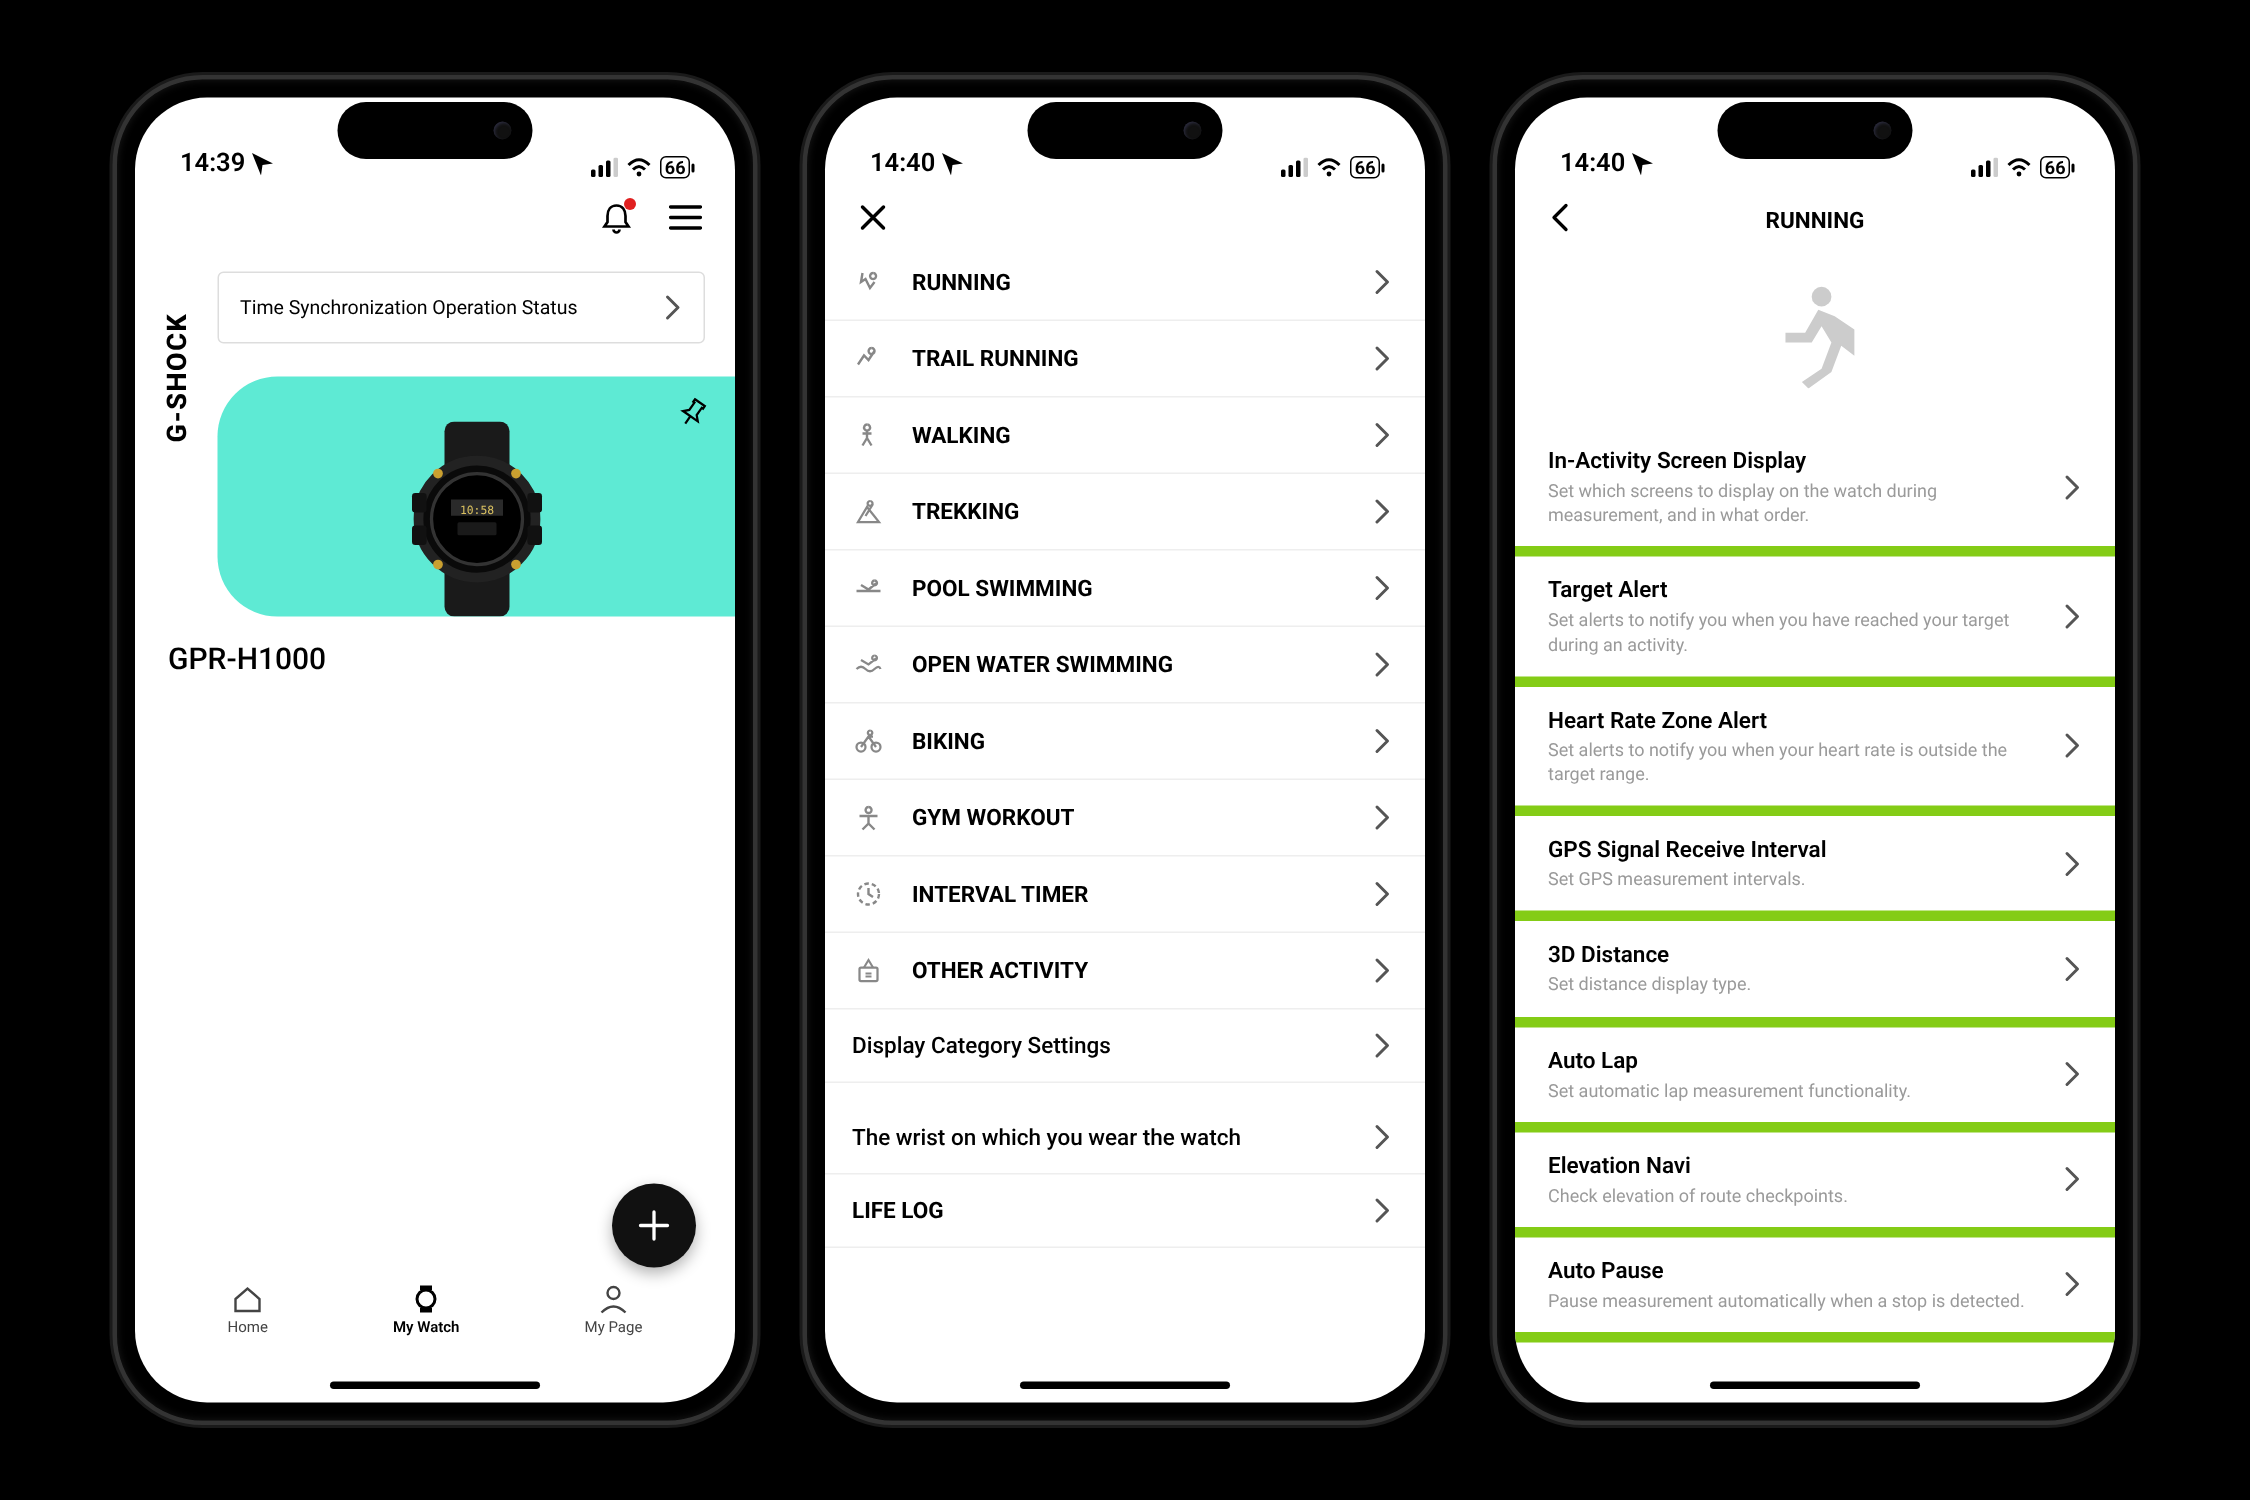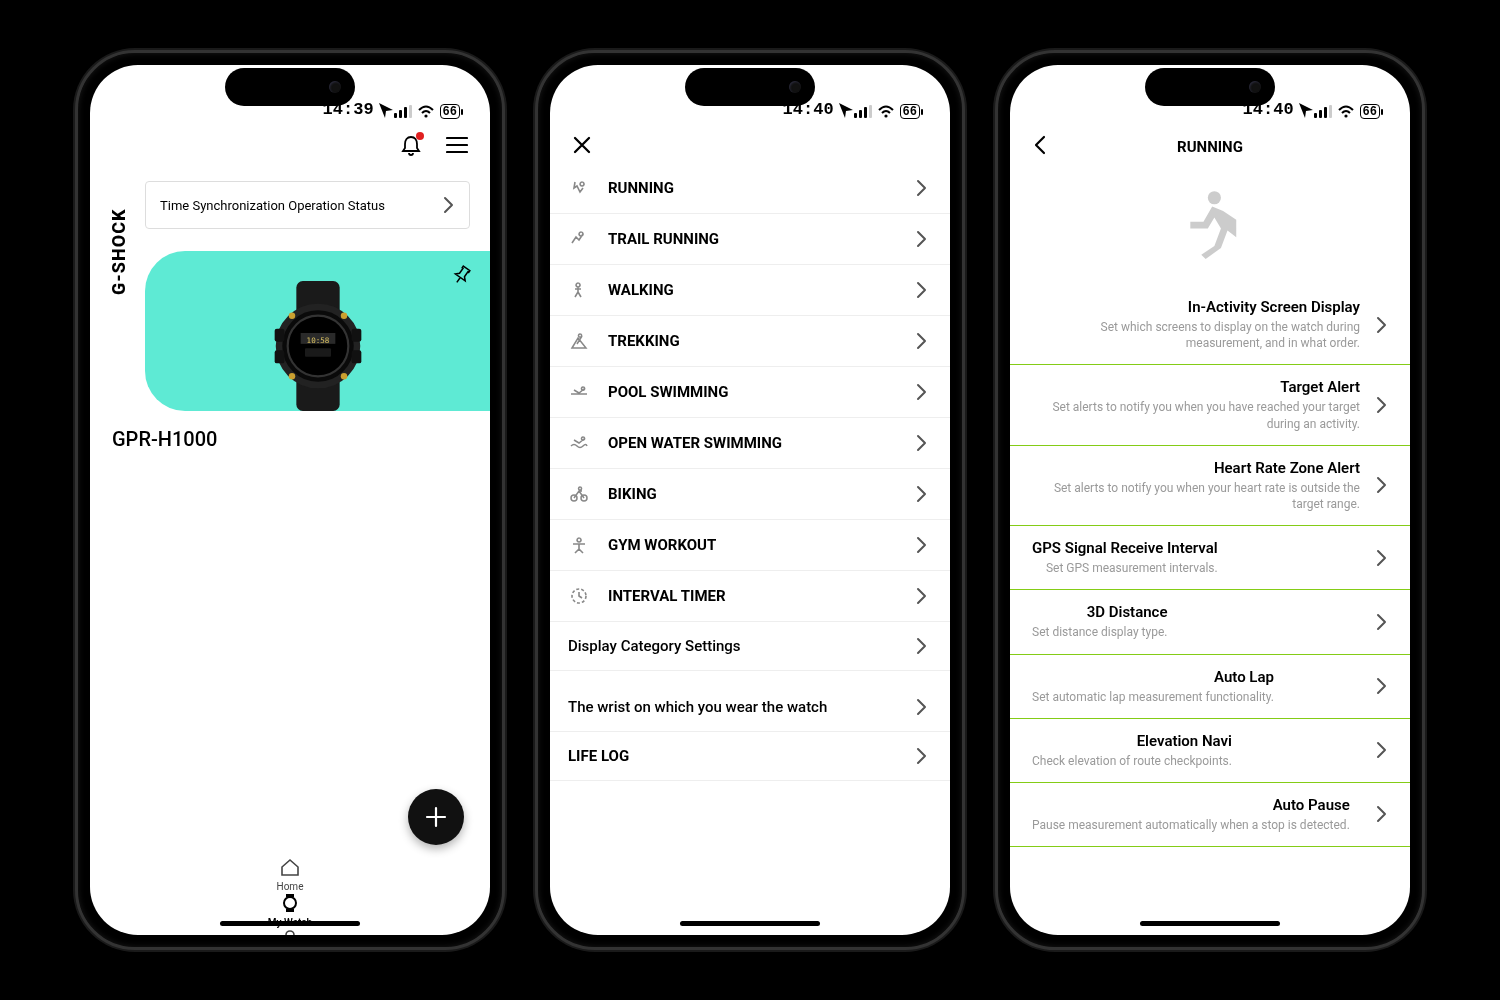--- a/index.html
+++ b/index.html
@@ -51,26 +51,25 @@
     right:14px; top:50%;
     transform:translateY(-50%);
     width:12px; height:12px;
     background:#111;
     border-radius:50%;
     box-shadow: inset 1px 1px 2px rgba(60,60,90,0.6);
   }
   .status-bar {
     height: 58px;
     display: flex;
-    justify-content: flex-end;
+    justify-content: space-between;
     align-items: flex-end;
     padding: 0 30px 4px 30px;
     font-weight: 600;
     font-size: 17px;
-    font-family: Liberation Mono, monospace;
   }
   .sb-left { display:flex; align-items:center; gap:4px;}
   .sb-right { display:flex; align-items:center; gap:6px;}
   .batt {
     display:inline-flex; align-items:center;
     border:1.4px solid #000; border-radius:4px;
     padding:0 2px; font-size:12px; font-weight:700; height:15px;
     position:relative;
   }
   .batt::after{
@@ -111,24 +110,23 @@
   .pin { position:absolute; top:14px; right:18px; }
   .watch-svg{ width:110px; height:130px; }
   .model-name{ margin:16px 0 12px 22px; font-size:20px; font-weight:500; }
   .fab{
     position:absolute; right:26px; bottom:90px;
     width:56px; height:56px; background:#111; color:#fff;
     border-radius:50%; display:flex; align-items:center; justify-content:center;
     font-size:30px; box-shadow:0 4px 10px rgba(0,0,0,0.3);
   }
   .bottomnav{
-    position:absolute; bottom:19px; left:0; right:0;
+    position:absolute; bottom:32px; left:0; right:0;
     height:60px; display:flex; justify-content:space-around; align-items:center;
     padding:0 20px;
-    flex-direction:column;
   }
   .bn-item{ display:flex; flex-direction:column; align-items:center; gap:3px; font-size:10px; color:#444;}
   .bn-item.active{ color:#000; font-weight:600;}
   
   .s2-close{ padding:12px 22px 4px; }
   .list{ flex:1; overflow:hidden; }
   .row{
     display:flex; align-items:center; justify-content:space-between;
     padding:15px 22px 15px 18px; border-bottom:1px solid #eee;
   }
@@ -139,22 +137,22 @@
   .icon-slot{ width:22px; display:flex; justify-content:center; color:#777; }
   
   .s3-header{
     height:48px; display:flex; align-items:center; justify-content:center;
     position:relative;
   }
   .s3-header .back{ position:absolute; left:22px; }
   .s3-title{ font-size:15px; font-weight:700; }
   .hero-icon{ display:flex; justify-content:center; padding:18px 0 26px; color:#ccc;}
   .setting{
-    padding:13px 22px; border-bottom:1px solid #84cc16;
-    display:flex; justify-content:space-between; align-items:center; gap:14px;text-align:right;
+    padding:13px 22px; border-bottom:7px solid #84cc16;
+    display:flex; justify-content:space-between; align-items:center; gap:14px;
   }
   .setting .txt .t{ font-size:15px; font-weight:600; }
   .setting .txt .d{ font-size:12px; color:#9a9a9a; margin-top:3px; line-height:1.35; }
   svg{ flex-shrink:0; }
 </style>
 </head>
 <body>
 
 <svg width="0" height="0" style="position:absolute">
   <defs>
@@ -427,20 +425,34 @@
                 <circle cx="10" cy="10" r="7" stroke="#888" stroke-width="1.6" fill="none" stroke-dasharray="3 2"></circle>
                 <path d="M10 6 L10 10 L13 12" stroke="#888" stroke-width="1.6" fill="none"></path>
               </svg>
             </span>
       <span class="label">INTERVAL TIMER</span>
     </div>
           <svg width="14" height="18">
             <use href="#chev"></use>
           </svg>
         </div>
+        <div class="row">
+    <div class="left">
+      <span class="icon-slot">
+              <svg width="20" height="20">
+                <rect x="4" y="8" width="12" height="9" rx="1" stroke="#888" stroke-width="1.5" fill="none"></rect>
+                <path d="M7 8 L10 3 L13 8 M8 12 L12 12 M8 14 L12 14" stroke="#888" stroke-width="1.4" fill="none"></path>
+              </svg>
+            </span>
+      <span class="label">OTHER ACTIVITY</span>
+    </div>
+          <svg width="14" height="18">
+            <use href="#chev"></use>
+          </svg>
+        </div>
         <div class="row row-plain">
           <div class="left">
             <span class="label">Display Category Settings</span>
           </div>
           <svg width="14" height="18">
             <use href="#chev"></use>
           </svg>
         </div>
         <div class="gap-row"></div>
         <div class="row row-plain">

